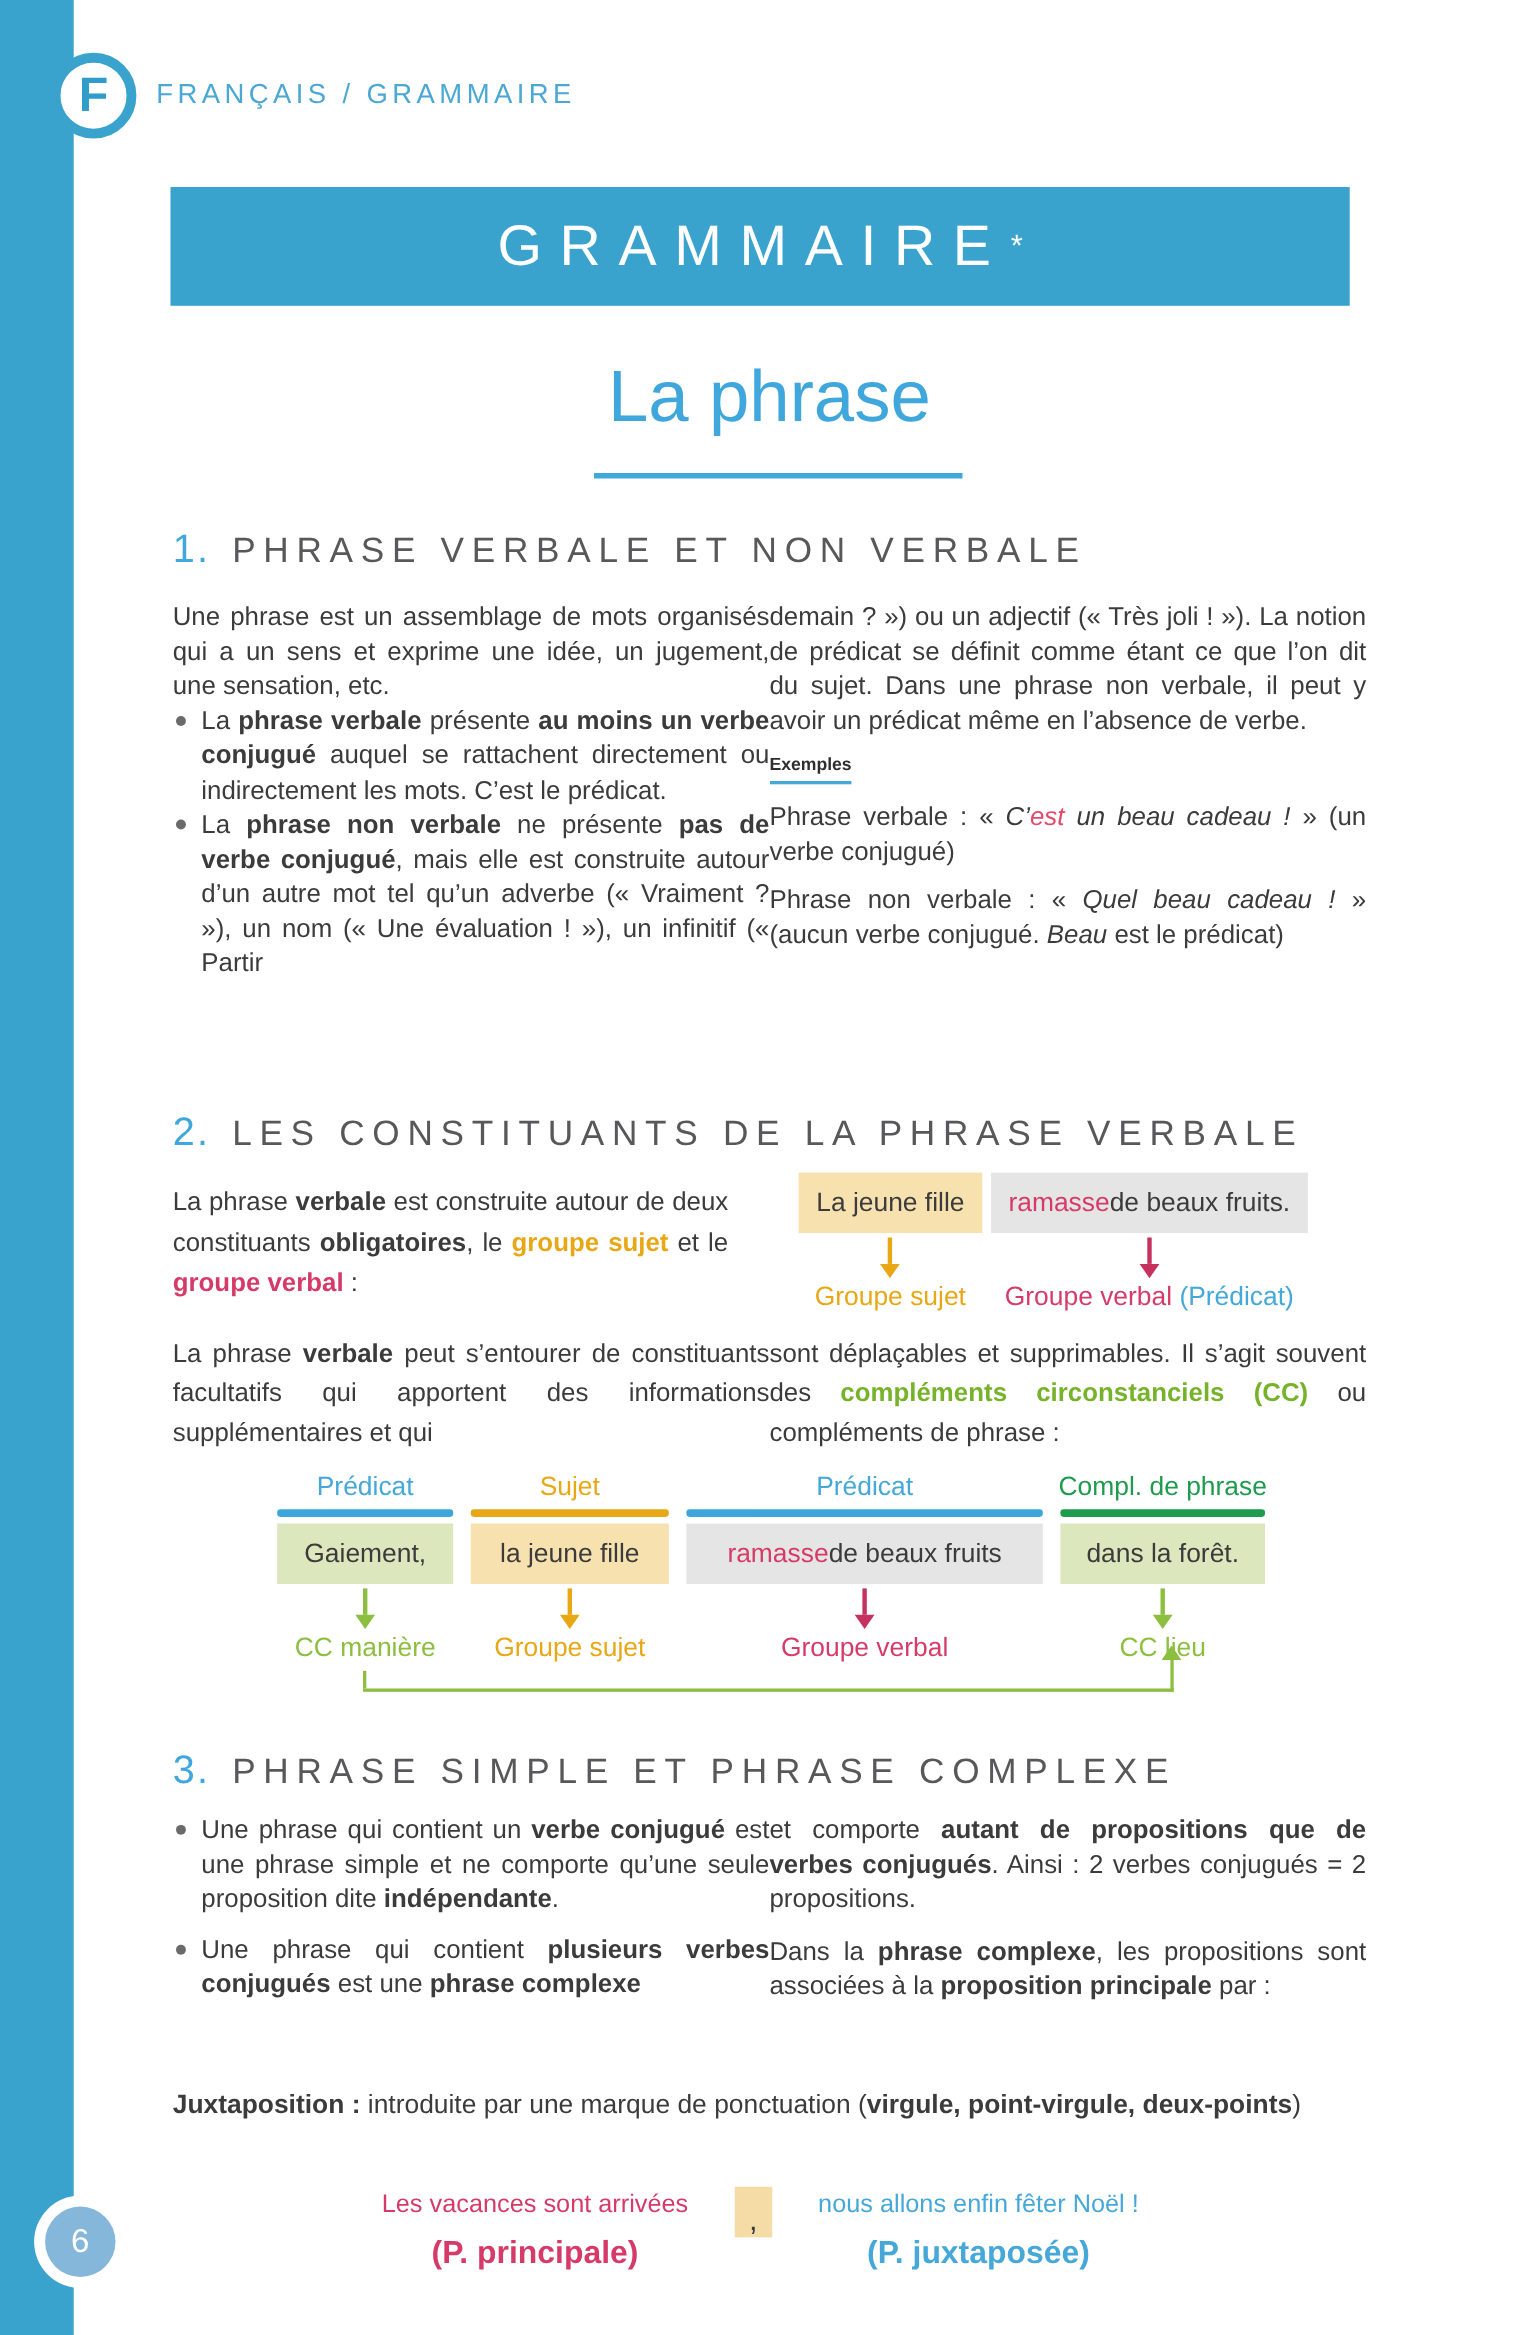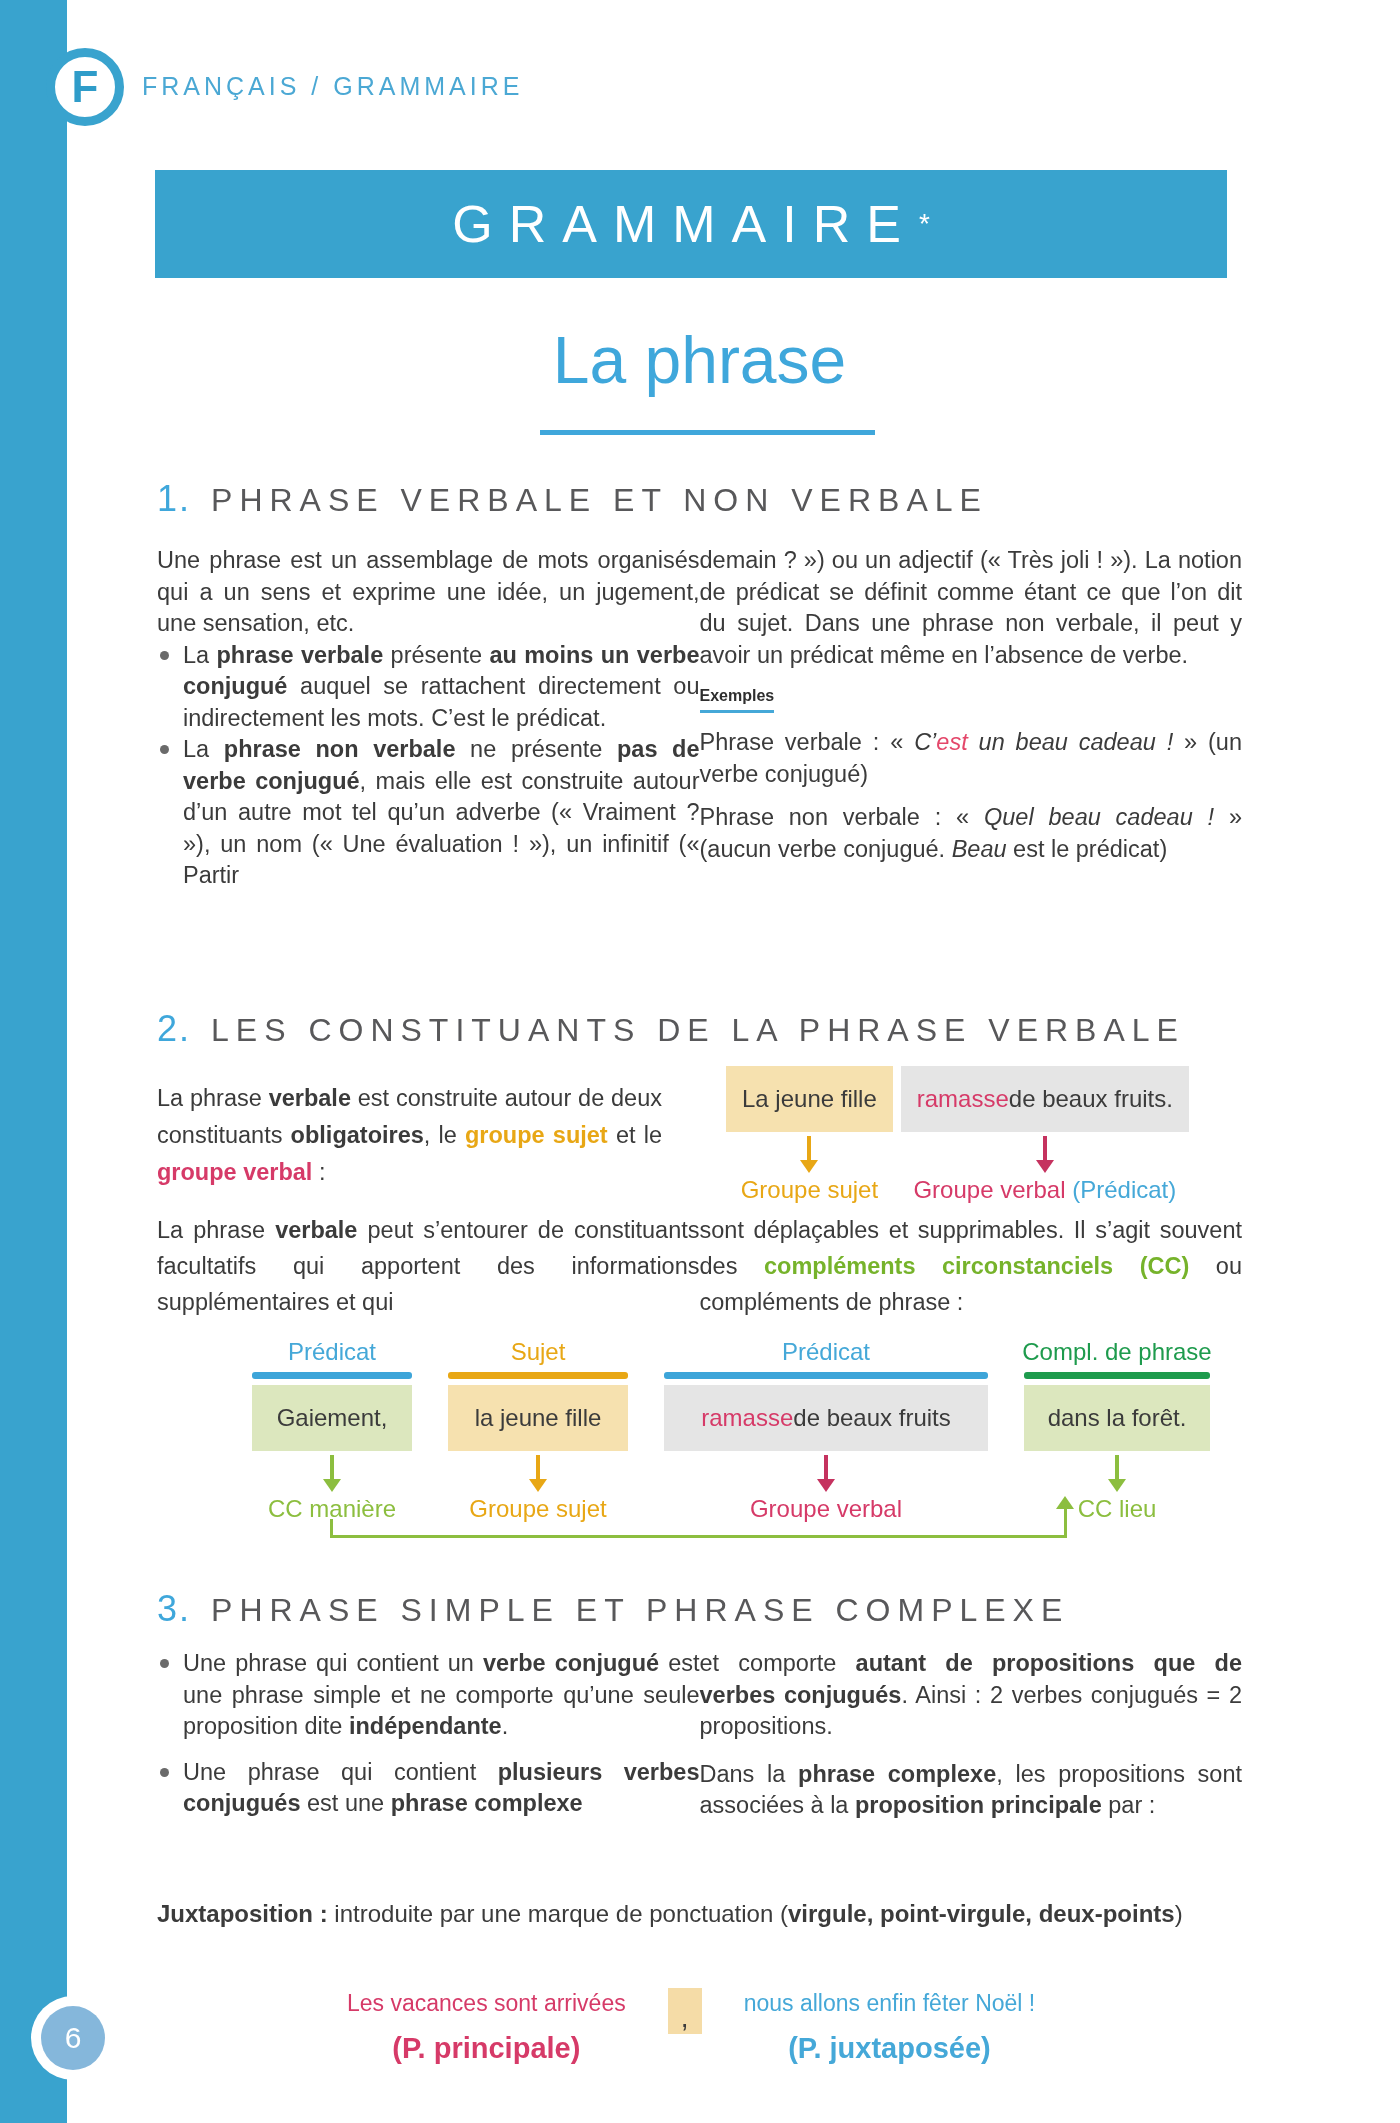--- a/index.html
+++ b/index.html
@@ -38,34 +38,34 @@
   .c-orange{color:#e8a715;} .c-crimson{color:#d63a68;} .c-blue{color:#45a8d8;}
   .c-green{color:#76b32b;} .c-lgreen{color:#8cbe3f;} .c-red{color:#e4476a;} .c-dgreen{color:#1e9b4d;}
   .ex-head{display:inline-block;font-size:16px;font-weight:700;border-bottom:3px solid #45a8d8;
            padding-bottom:5px;margin:16px 0 8px 0;color:#2e2e2e;}
   
   .s2row{display:flex;}
   .s2left{width:505px;flex:0 0 505px;}
   .s2left p{line-height:37px;}
   .d1{margin-left:64px;display:flex;gap:8px;align-items:flex-start;}
   .dcol{display:flex;flex-direction:column;align-items:center;}
-  .bx{height:66px;display:flex;align-items:center;justify-content:center;font-size:24px;
+  .bx{height:55px;display:flex;align-items:center;justify-content:center;font-size:24px;
       padding:0 16px;white-space:nowrap;color:#3b3b3b;}
   .bg-yellow{background:#f6e1af;} .bg-pink{background:#e5e5e5;} .bg-lgreen{background:#dce7be;}
   .dlabel{font-size:24px;margin-top:2px;white-space:nowrap;}
   
   .arr{display:flex;flex-direction:column;align-items:center;margin-top:4px;height:38px;}
   .arr .shaft{width:4px;height:24px;}
   .arr .head{width:0;height:0;border-left:9px solid transparent;border-right:9px solid transparent;border-top:13px solid #000;}
   .arr-orange .shaft{background:#e8a715;} .arr-orange .head{border-top-color:#e8a715;}
   .arr-crimson .shaft{background:#c5325f;} .arr-crimson .head{border-top-color:#c5325f;}
   .arr-lgreen .shaft{background:#8cbe3f;} .arr-lgreen .head{border-top-color:#8cbe3f;}
   
   .d2wrap{position:relative;}
-  .d2{display:flex;gap:36px;margin-left:95px;}
+  .d2{display:flex;gap:16px;margin-left:95px;}
   .d2col{display:flex;flex-direction:column;align-items:center;}
   .d2c1{width:160px;} .d2c2{width:180px;} .d2c3{width:324px;} .d2c4{width:186px;}
   .d2top{font-size:24px;white-space:nowrap;height:30px;}
   .d2bar{width:100%;height:7px;border-radius:3px;margin-top:4px;}
   .bar-blue{background:#3da5d9;} .bar-orange{background:#e8a715;} .bar-dgreen{background:#1e9b4d;}
   .d2 .bx{margin-top:6px;width:100%;box-sizing:border-box;}
   
   .brk{position:absolute;background:#8cbe3f;}
   .brk-head{position:absolute;width:0;height:0;border-left:9px solid transparent;border-right:9px solid transparent;border-bottom:13px solid #8cbe3f;}
   

